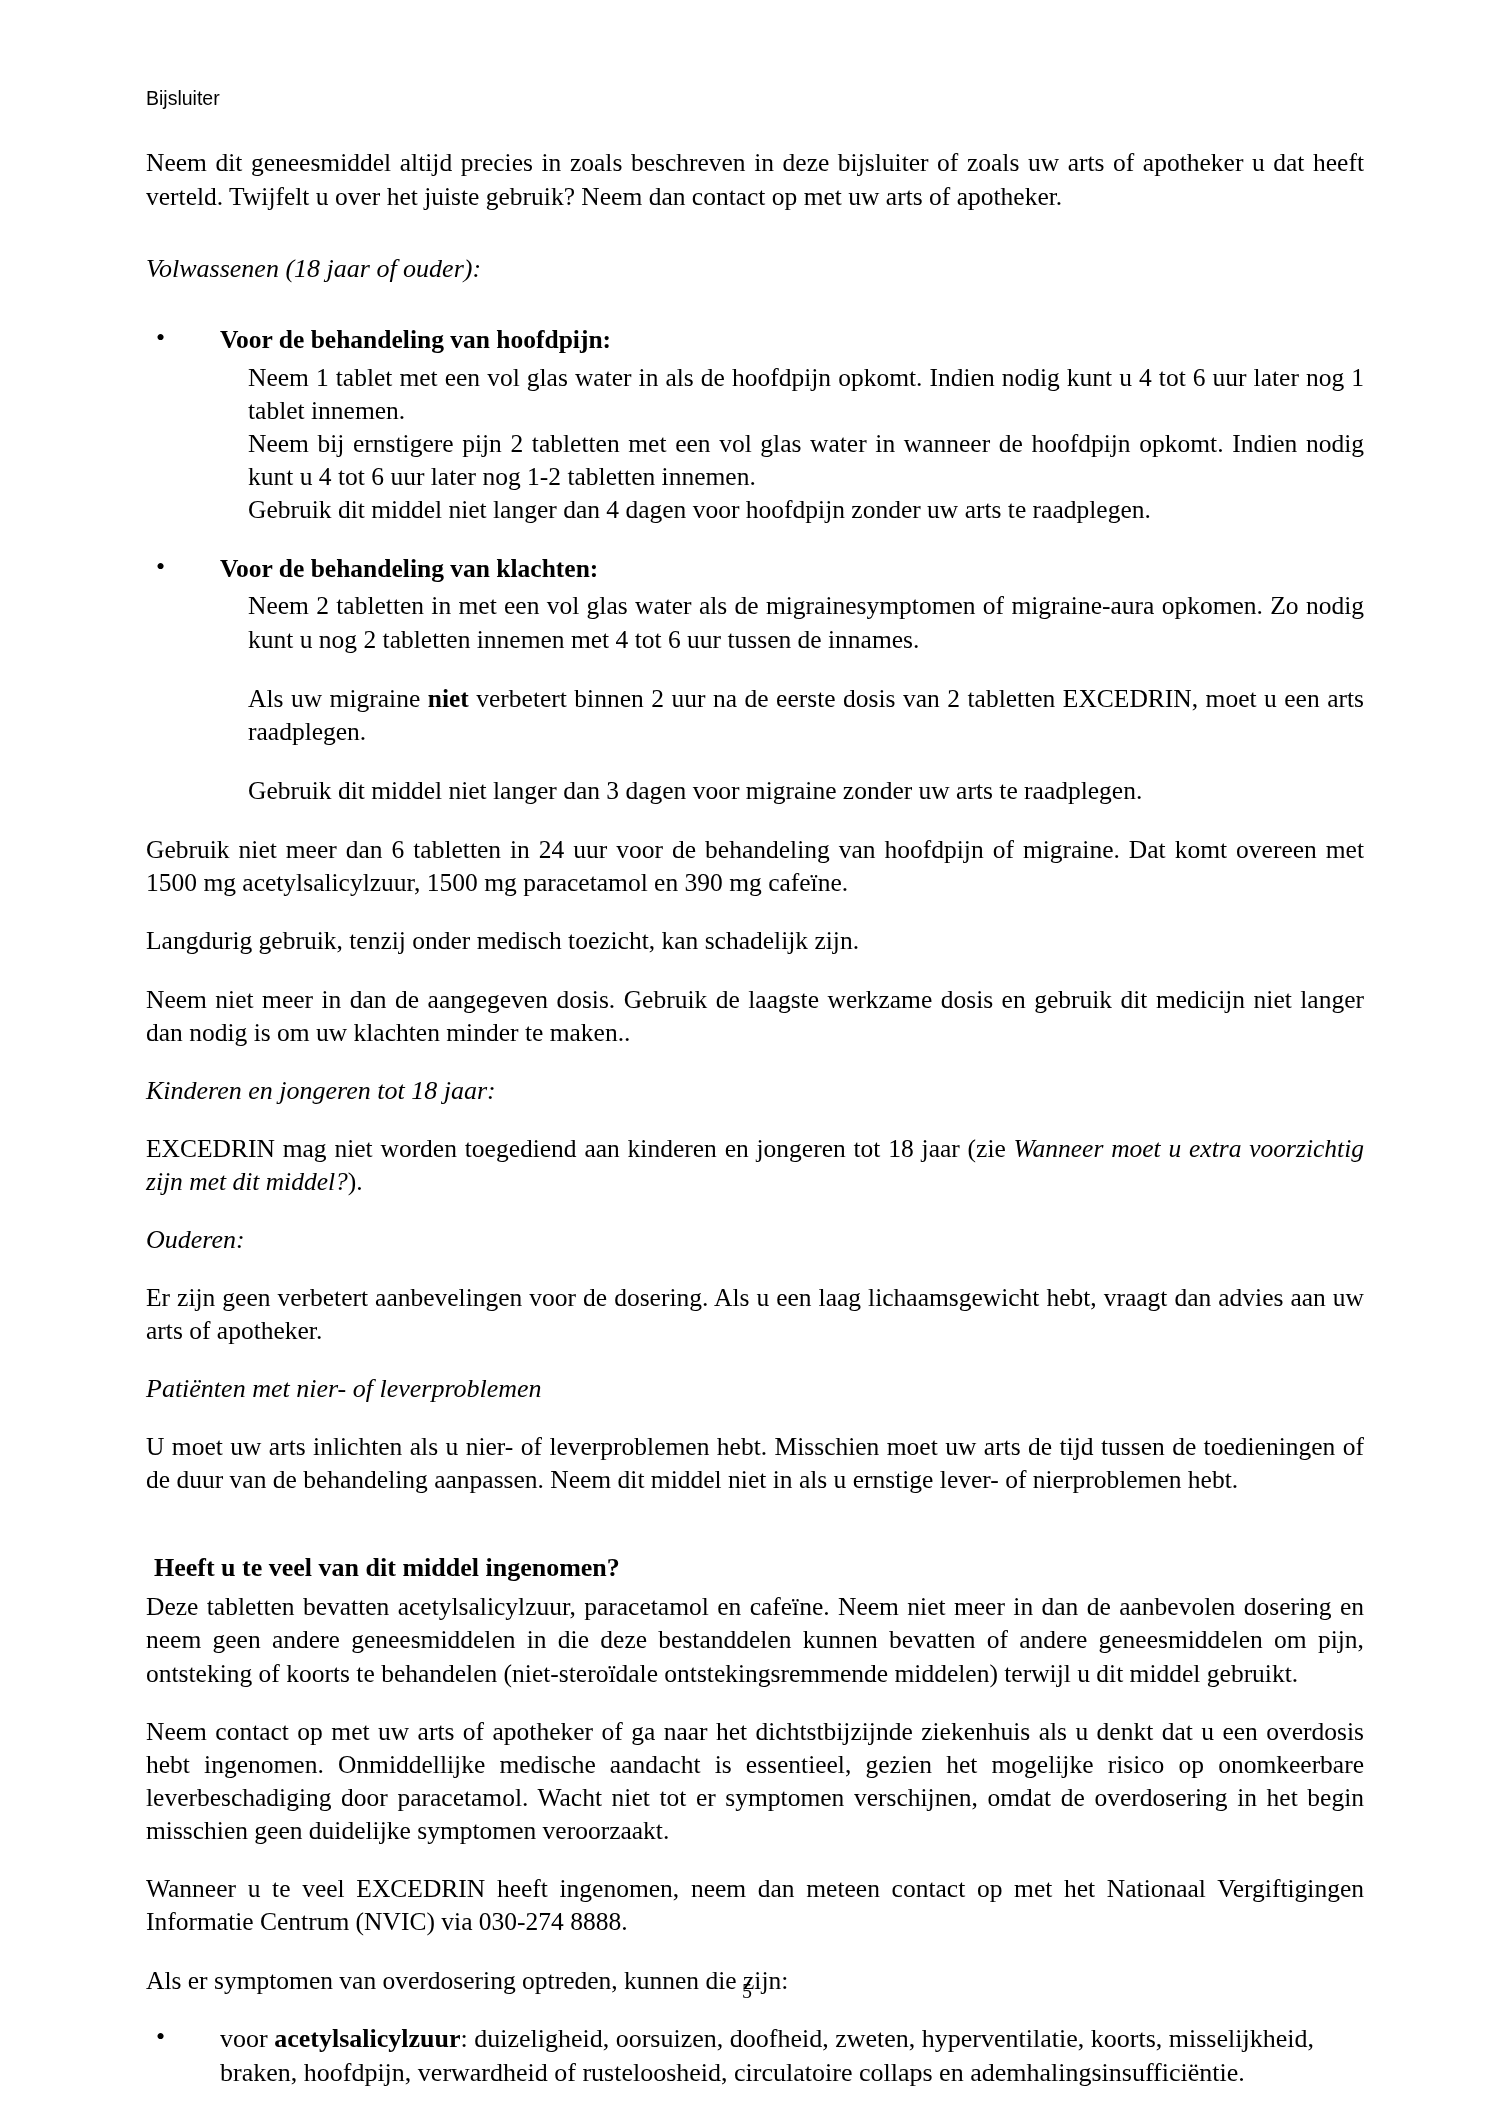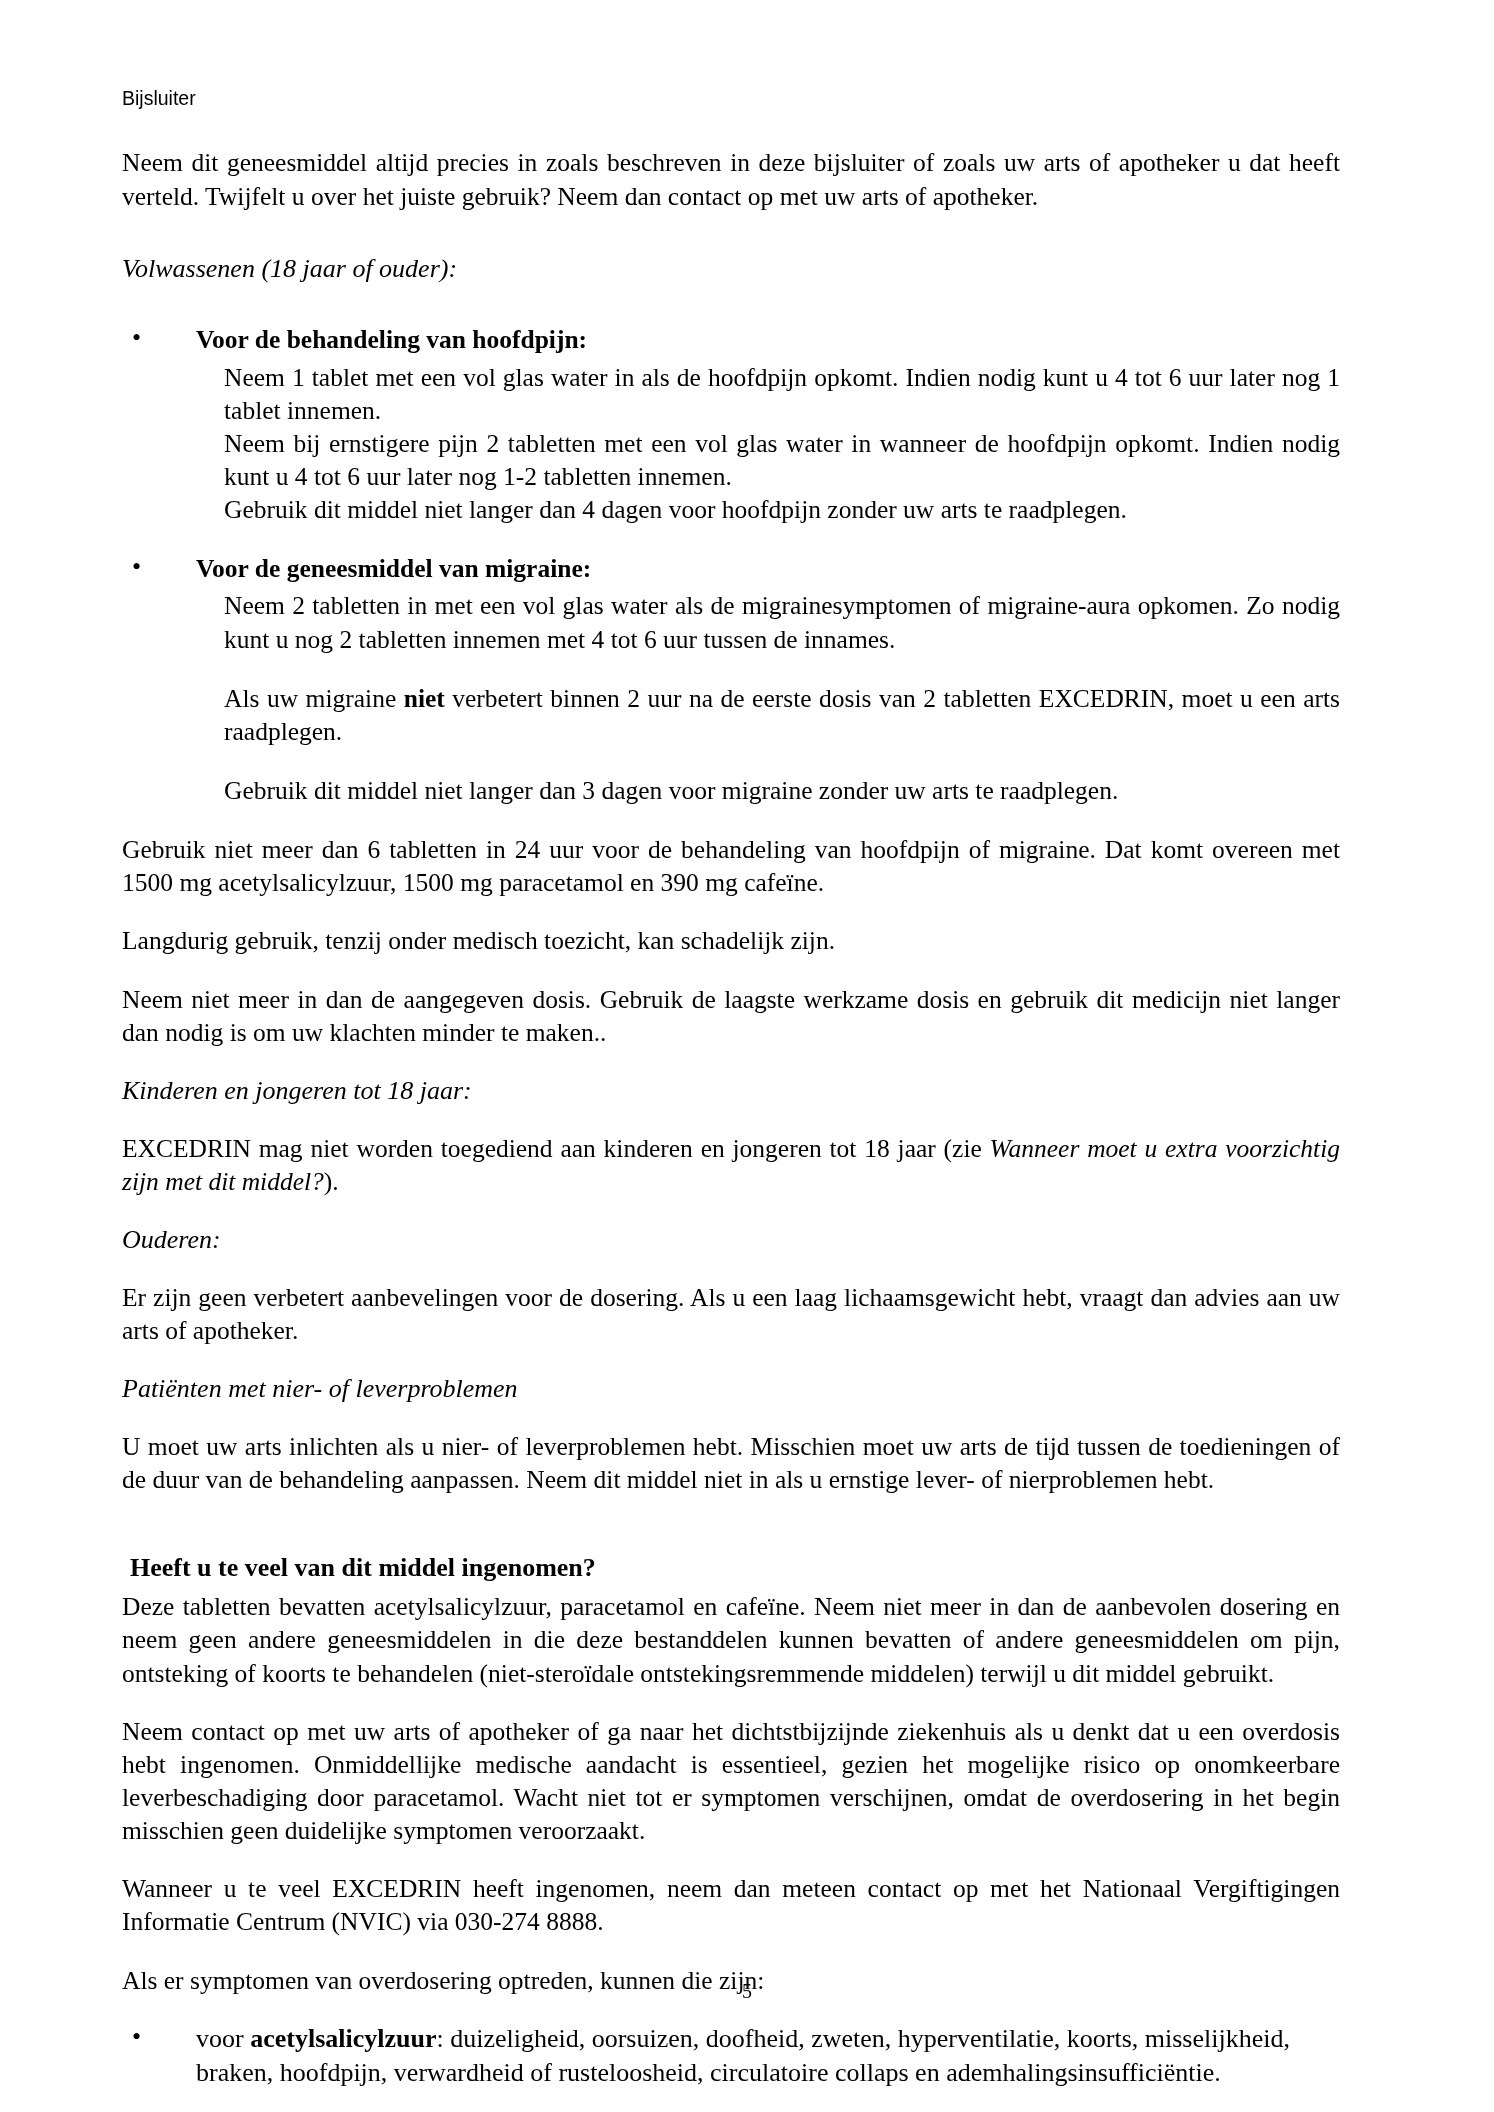--- a/index.html
+++ b/index.html
@@ -13,21 +13,21 @@
     background: #ffffff;
     position: relative;
     box-sizing: border-box;
     padding: 0;
     font-family: "Liberation Serif", "DejaVu Serif", serif;
     color: #000000;
     overflow: hidden;
   }
   .content {
     position: absolute;
-    left: 122px;
+    left: 146px;
     top: 86px;
     width: 1218px;
   }
   .header-label {
     font-family: "Liberation Sans", "DejaVu Sans", sans-serif;
     font-size: 19.5px;
     line-height: 1.25;
     margin: 0 0 36px 0;
     color: #000;
   }
@@ -144,21 +144,21 @@
       <li class="bullet-item">
         <span class="bullet-title">Voor de behandeling van hoofdpijn:</span>
         <div class="sub-lines">
           <p class="justified">Neem 1 tablet met een vol glas water in als de hoofdpijn opkomt. Indien nodig kunt u 4 tot 6 uur later nog 1 tablet innemen.</p>
           <p class="justified">Neem bij ernstigere pijn 2 tabletten met een vol glas water in wanneer de hoofdpijn opkomt. Indien nodig kunt u 4 tot 6 uur later nog 1-2 tabletten innemen.</p>
           <p>Gebruik dit middel niet langer dan 4 dagen voor hoofdpijn zonder uw arts te raadplegen.</p>
         </div>
       </li>
 
       <li class="bullet-item">
-        <span class="bullet-title">Voor de geneesmiddel van migraine:</span>
+        <span class="bullet-title">Voor de behandeling van klachten:</span>
         <div class="sub-lines">
           <p class="justified spaced">Neem 2 tabletten in met een vol glas water als de migrainesymptomen of migraine-aura opkomen. Zo nodig kunt u nog 2 tabletten innemen met 4 tot 6 uur tussen de innames.</p>
           <p class="justified spaced"><span>Als uw migraine </span><b>niet</b><span> verbetert binnen 2 uur na de eerste dosis van 2 tabletten EXCEDRIN, moet u een arts raadplegen.</span></p>
           <p>Gebruik dit middel niet langer dan 3 dagen voor migraine zonder uw arts te raadplegen.</p>
         </div>
       </li>
     </ul>
 
     <p class="body">Gebruik niet meer dan 6 tabletten in 24 uur voor de behandeling van hoofdpijn of migraine. Dat komt overeen met 1500 mg acetylsalicylzuur, 1500 mg paracetamol en 390 mg cafeïne.</p>
 

